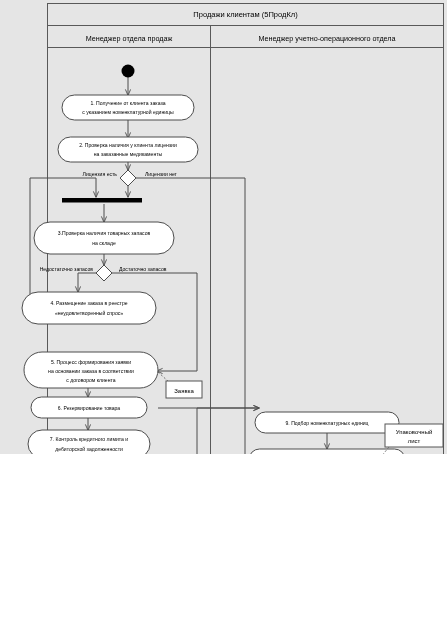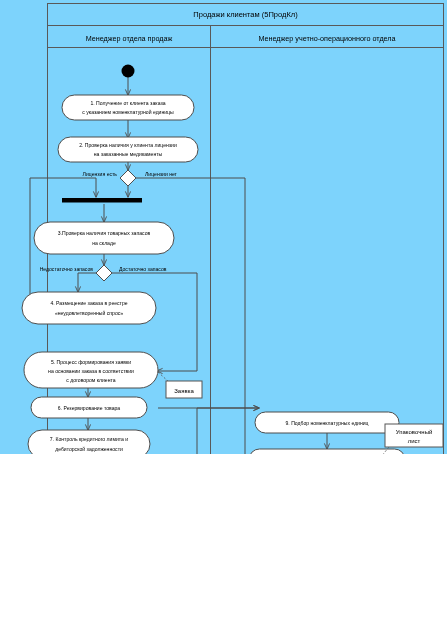--- a/index.html
+++ b/index.html
@@ -6,21 +6,21 @@
   html, body {
     margin: 0; padding: 0;
     background: #ffffff;
     font-family: "Liberation Sans", sans-serif;
   }
   #root {
     position: relative;
     width: 447px;
     height: 454px;
     overflow: hidden;
-    background: #7dd3fc;
+    background: #e5e5e5;
   }
   #diagram-svg {
     position: absolute;
     left: 0; top: 0;
     width: 447px;
     height: 620px;
   }
   .lane-title, .node-label, .guard-label, .note-label {
     font-family: "Liberation Sans", sans-serif;
     fill: #000000;

